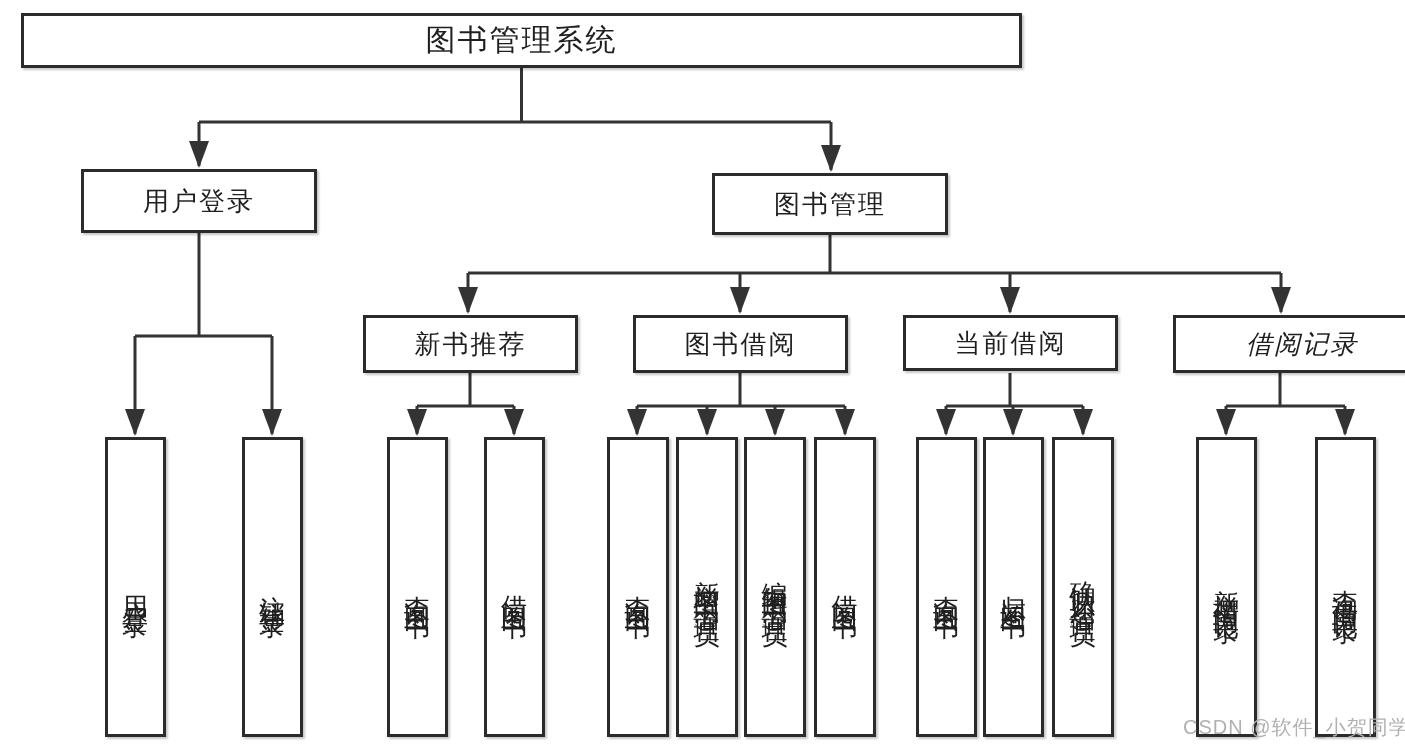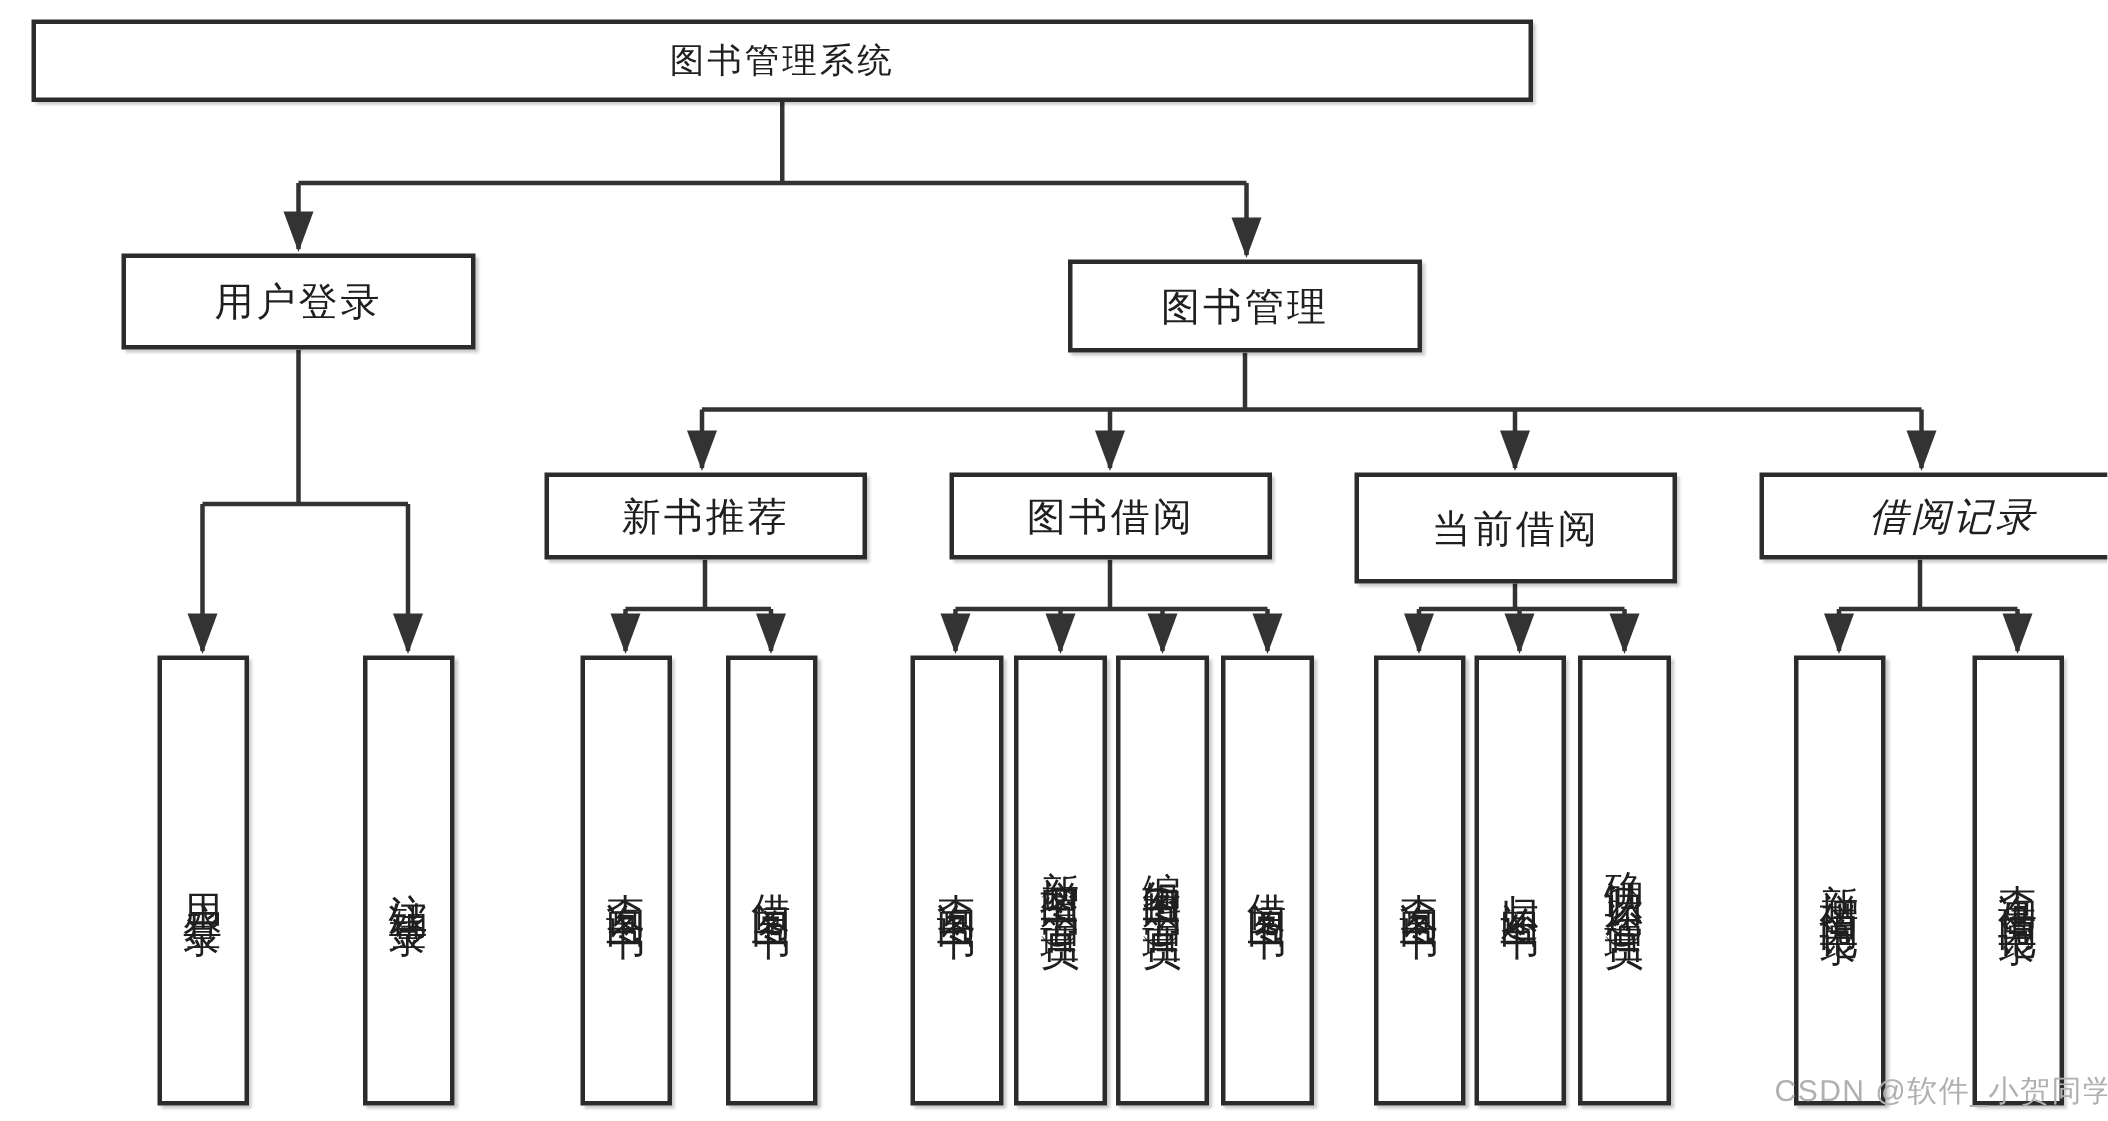--- a/index.html
+++ b/index.html
@@ -7,21 +7,21 @@
     position:relative;width:1405px;height:747px;background:#ffffff;overflow:hidden;
     font-family:"Liberation Sans","DejaVu Sans",sans-serif;color:#1f1f1f;
   }
   .stage svg{position:absolute;left:0;top:0;}
   .box{
     position:absolute;box-sizing:border-box;background:#ffffff;
     border:3px solid #2b2b2b;box-shadow:2px 2px 2px rgba(0,0,0,0.22);
     display:flex;align-items:center;justify-content:center;
   }
   .hlabel{font-size:26px;letter-spacing:2px;white-space:nowrap;}
-  .root .hlabel{font-size:23px;}
+  .root .hlabel{font-size:30px;}
   .vtext{
     writing-mode:vertical-rl;text-orientation:mixed;
     font-size:26px;letter-spacing:6px;line-height:1;white-space:nowrap;
   }
   .watermark{
     position:absolute;left:1183px;top:714px;
     font-size:20px;letter-spacing:1px;color:#b0b0b0;white-space:nowrap;
   }
 </style>
 </head>
@@ -72,21 +72,21 @@
   <div class="box" style="left:363px;top:315px;width:215px;height:58px;">
     <span class="hlabel">新书推荐</span>
   </div>
 
   <div class="box" style="left:712px;top:173px;width:236px;height:62px;">
     <span class="hlabel">图书管理</span>
   </div>
   <div class="box" style="left:633px;top:315px;width:215px;height:58px;text-align:right;">
     <span class="hlabel">图书借阅</span>
   </div>
-  <div class="box" style="left:903px;top:315px;width:215px;height:74px;">
+  <div class="box" style="left:903px;top:315px;width:215px;height:56px;">
     <span class="hlabel">当前借阅</span>
   </div>
   <div class="box" style="left:1173px;top:315px;width:258px;height:58px;font-style:italic;">
     <span class="hlabel">借阅记录</span>
   </div>
 
   <div class="box" style="left:105px;top:437px;width:61px;height:300px;">
     <span class="vtext">用户登录</span>
   </div>
   <div class="box" style="left:242px;top:437px;width:61px;height:300px;">

